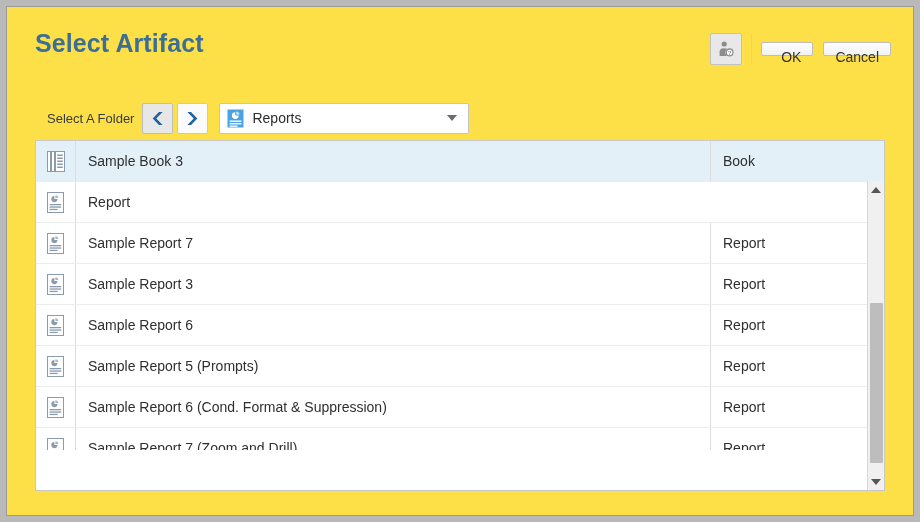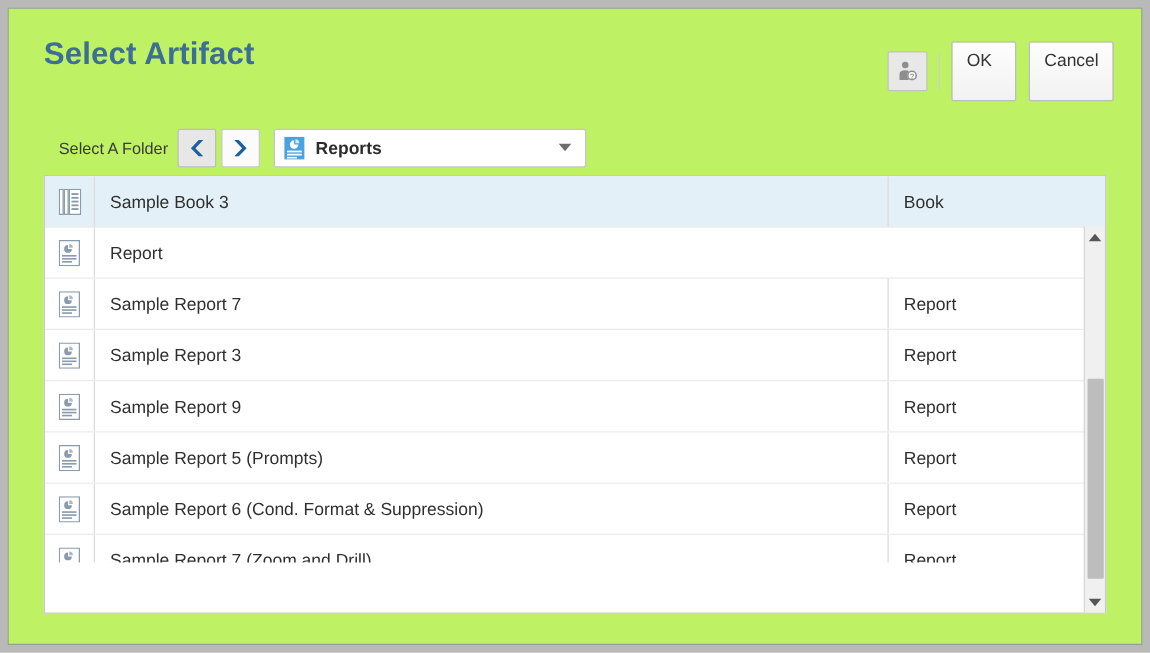--- a/index.html
+++ b/index.html
@@ -8,21 +8,21 @@
     width: 920px; height: 522px;
     background: #b9b9b9;
     font-family: "Liberation Sans", sans-serif;
     overflow: hidden;
   }
 
   #dialog {
     position: absolute;
     left: 6px; top: 6px;
     width: 908px; height: 510px;
-    background: #bef264;
+    background: #fde047;
     border: 1px solid #9a9a9a;
     overflow: hidden;
   }
 
   
   #dlg-header {
     position: absolute;
     left: 0; top: 0; right: 0; height: 80px;
   }
   #dlg-title {
@@ -35,31 +35,31 @@
     white-space: nowrap;
   }
   #header-actions {
     position: absolute;
     right: 22px; top: 26px;
     display: flex;
     align-items: center;
     gap: 0;
   }
   .btn {
-    height: 48px;
+    height: 14px;
     min-width: 52px;
     padding: 0 11px;
     border: 1px solid #bdbdbd;
     border-radius: 2px;
     background: linear-gradient(#fdfdfd, #f2f2f2);
     color: #333333;
     font-size: 14px;
     font-family: "Liberation Sans", sans-serif;
     line-height: 28px;
-    text-align: left;
+    text-align: right;
     cursor: pointer;
     white-space: nowrap;
   }
   #icon-btn-security {
     width: 32px;
     min-width: 32px;
     height: 32px;
     padding: 0;
     border: 1px solid #c2c2c2;
     border-radius: 2px;
@@ -108,21 +108,20 @@
     margin-left: 7px;
     width: 250px; height: 31px;
     border: 1px solid #c5c5c5;
     border-radius: 2px;
     background: #ffffff;
     display: flex;
     align-items: center;
     padding: 0 6px 0 7px;
     cursor: pointer;
     position: relative;
-    font-weight: bold;
   }
   #folder-select-text {
     font-size: 14px;
     color: #2c2c2c;
     margin-left: 8px;
     flex: 1;
     white-space: nowrap;
     overflow: hidden;
   }
   .caret-down {
@@ -360,21 +359,21 @@
           <div class="cell-icon">
             <svg width="17" height="21" viewBox="0 0 17 21">
               <rect x="0.5" y="0.5" width="16" height="20" fill="#ffffff" stroke="#8a9bad"></rect>
               <path d="M7.4 4 A3.1 3.1 0 1 0 10.5 7.1 L7.4 7.1 Z" fill="#8a9bad"></path>
               <path d="M8.4 3.2 L8.4 6.1 L11.3 6.1 A2.95 2.95 0 0 0 8.4 3.2 Z" fill="#aab8c6"></path>
               <rect x="2.6" y="12" width="11.6" height="1.3" fill="#8a9bad"></rect>
               <rect x="2.6" y="14.4" width="11.6" height="1.3" fill="#8a9bad"></rect>
               <rect x="2.6" y="16.8" width="8" height="1.3" fill="#8a9bad"></rect>
             </svg>
           </div>
-          <div class="cell-name">Sample Report 9</div>
+          <div class="cell-name">Sample Report 6</div>
           <div class="cell-type">Report</div>
         </div>
         <div class="row">
           <div class="cell-icon">
             <svg width="17" height="21" viewBox="0 0 17 21">
               <rect x="0.5" y="0.5" width="16" height="20" fill="#ffffff" stroke="#8a9bad"></rect>
               <path d="M7.4 4 A3.1 3.1 0 1 0 10.5 7.1 L7.4 7.1 Z" fill="#8a9bad"></path>
               <path d="M8.4 3.2 L8.4 6.1 L11.3 6.1 A2.95 2.95 0 0 0 8.4 3.2 Z" fill="#aab8c6"></path>
               <rect x="2.6" y="12" width="11.6" height="1.3" fill="#8a9bad"></rect>
               <rect x="2.6" y="14.4" width="11.6" height="1.3" fill="#8a9bad"></rect>

